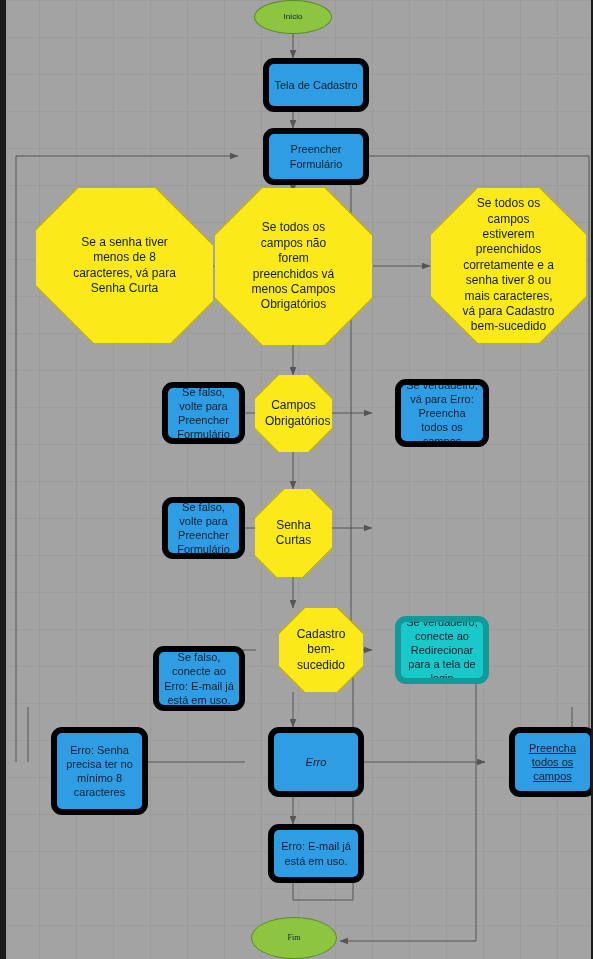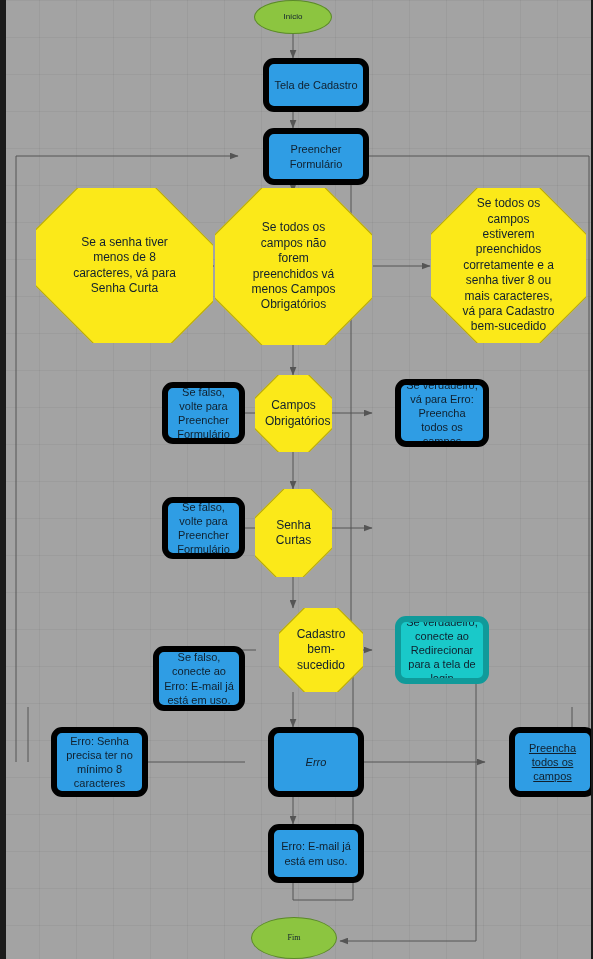--- a/index.html
+++ b/index.html
@@ -189,21 +189,21 @@
   </div>
 
   <div class="node process" style="left:124px; top:646px; width:92px; height:65px;">
     <span class="lbl">Se falso, conecte ao Erro: E-mail já está em uso.</span>
   </div>
 
   <div class="node process teal" style="left:366px; top:616px; width:94px; height:68px;">
     <span class="lbl">Se verdadeiro, conecte ao Redirecionar para a tela de login</span>
   </div>
 
-  <div class="node process" style="left:22px; top:727px; width:97px; height:70px;">
+  <div class="node process" style="left:22px; top:727px; width:97px; height:88px;">
     <span class="lbl">Erro: Senha precisa ter no mínimo 8 caracteres</span>
   </div>
 
   <div class="node process" style="left:239px; top:727px; width:96px; height:70px;font-style:italic;">
     <span class="lbl">Erro</span>
   </div>
 
   <div class="node process" style="left:480px; top:727px; width:87px; height:70px;text-decoration:underline;">
     <span class="lbl">Preencha todos os campos</span>
   </div>

